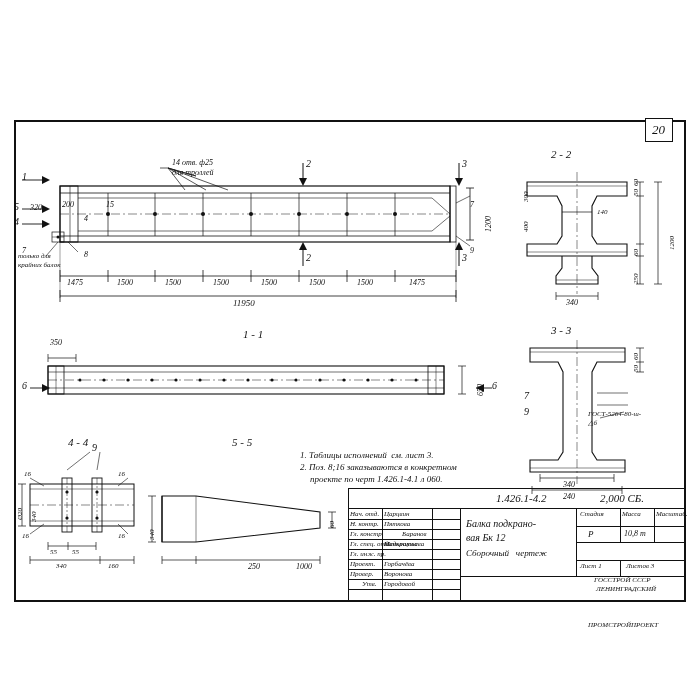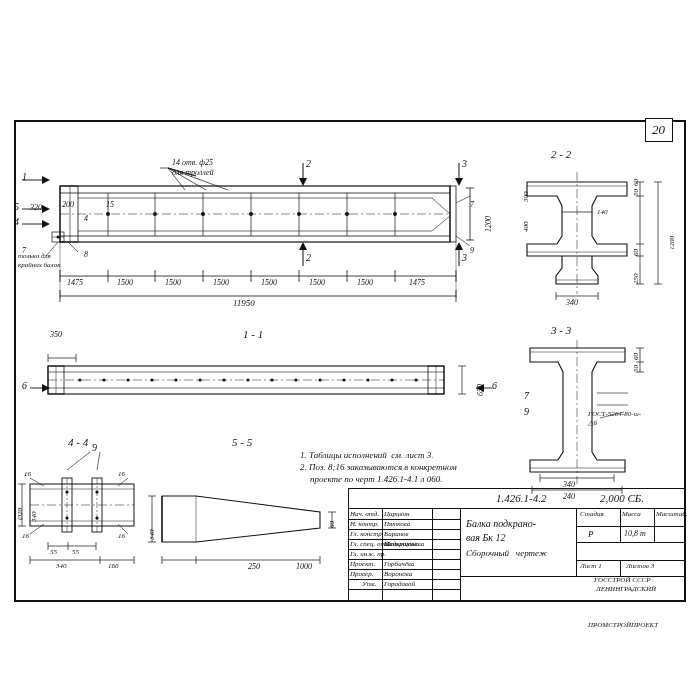--- a/index.html
+++ b/index.html
@@ -196,21 +196,21 @@
 
     <line x1="462" y1="366" x2="462" y2="394" stroke="#111" stroke-width="0.7"></line>
     <line x1="458" y1="366" x2="466" y2="366" stroke="#111" stroke-width="0.7"></line>
     <line x1="458" y1="394" x2="466" y2="394" stroke="#111" stroke-width="0.7"></line>
 
     <line x1="30" y1="388" x2="46" y2="388" stroke="#111" stroke-width="0.9"></line>
     <path d="M42,384 L50,388 L42,392 Z" fill="#111"></path>
     <line x1="476" y1="388" x2="492" y2="388" stroke="#111" stroke-width="0.9"></line>
     <path d="M484,384 L476,388 L484,392 Z" fill="#111"></path>
   </svg>
-  <div class="txt t8 cur" style="left:50px;top:330px;">350</div>
+  <div class="txt t8 cur" style="left:50px;top:338px;">350</div>
   <div class="txt t8 cur rot" style="left:476px;top:396px;">650</div>
   <div class="txt t10 cur" style="left:22px;top:380px;">6</div>
   <div class="txt t10 cur" style="left:492px;top:380px;">6</div>
 
   <div class="txt t11 cur" style="left:551px;top:148px;">2 - 2</div>
   <svg width="700" height="700">
 
     <path d="M527,182 L627,182 L627,196 L597,196 L592,206 L592,236 L597,244 L627,244 L627,256 L527,256 L527,244 L557,244 L562,236 L562,206 L557,196 L527,196 Z" fill="none" stroke="#111" stroke-width="1.1"></path>
     <line x1="527" y1="186" x2="627" y2="186" stroke="#111" stroke-width="0.5"></line>
     <line x1="527" y1="252" x2="627" y2="252" stroke="#111" stroke-width="0.5"></line>
@@ -395,21 +395,21 @@
   <div class="ln v" style="left:432px;top:508px;height:92px;"></div>
 
   <div class="txt t11 cur" style="left:496px;top:492px;">1.426.1-4.2</div>
   <div class="txt t11 cur" style="left:600px;top:492px;">2,000 СБ.</div>
 
   <div class="txt t7 cur" style="left:350px;top:510px;">Нач. отд.</div>
   <div class="txt t7 cur" style="left:384px;top:510px;">Царцвин</div>
   <div class="txt t7 cur" style="left:350px;top:520px;">Н. контр.</div>
   <div class="txt t7 cur" style="left:384px;top:520px;">Пяткова</div>
   <div class="txt t7 cur" style="left:350px;top:530px;">Гл. констр.</div>
-  <div class="txt t7 cur" style="left:384px;top:530px;">Баранов</div>
+  <div class="txt t7 cur" style="left:384px;top:530px;padding-left:18px;">Баранов</div>
   <div class="txt t7 cur" style="left:350px;top:540px;">Гл. спец. отд.</div>
   <div class="txt t7 cur" style="left:384px;top:540px;">Панкратьева</div>
   <div class="txt t7 cur" style="left:350px;top:550px;">Гл. инж. пр.</div>
   <div class="txt t7 cur" style="left:384px;top:540px;text-align:center;">Медынцева</div>
   <div class="txt t7 cur" style="left:350px;top:560px;">Проект.</div>
   <div class="txt t7 cur" style="left:384px;top:560px;">Горбачёва</div>
   <div class="txt t7 cur" style="left:350px;top:570px;text-align:center;">Провер.</div>
   <div class="txt t7 cur" style="left:384px;top:570px;">Воронова</div>
   <div class="txt t7 cur" style="left:330px;top:580px;margin-left:32px;">Утв.</div>
   <div class="txt t7 cur" style="left:384px;top:580px;">Городовой</div>

